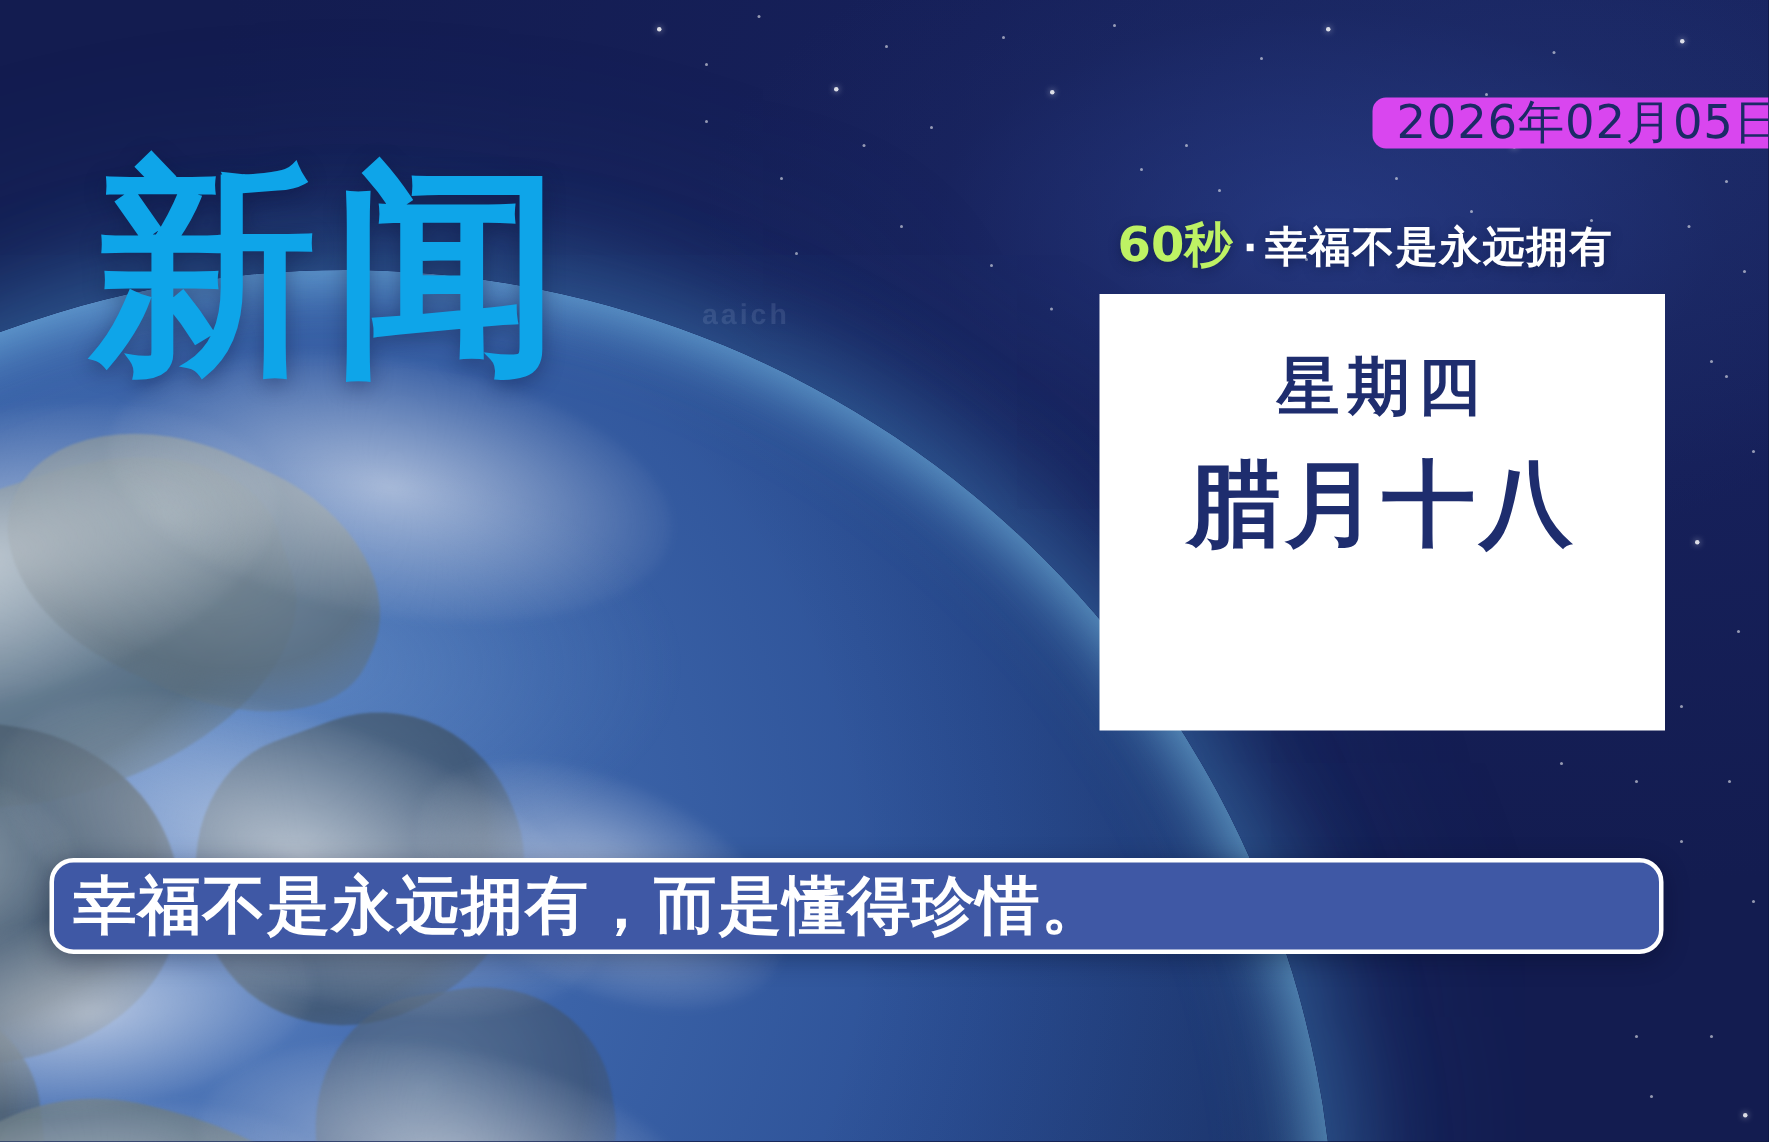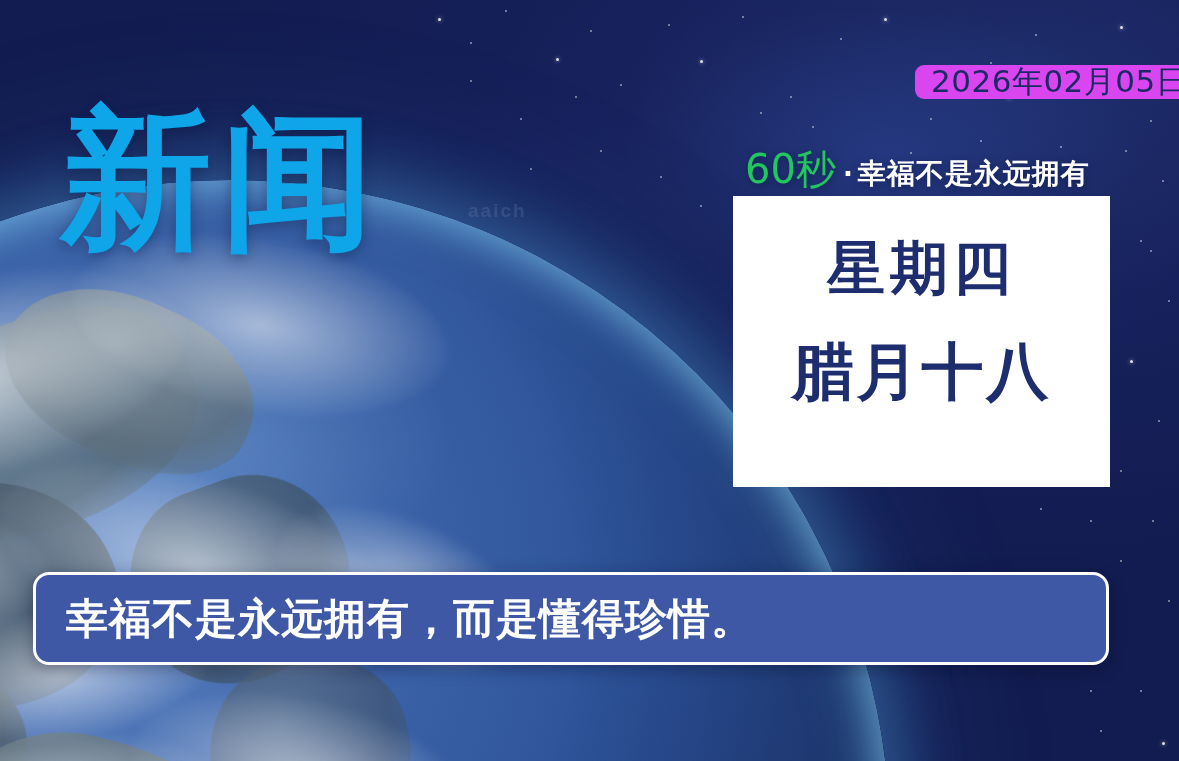--- a/index.html
+++ b/index.html
@@ -176,23 +176,23 @@
   .tagline {
     position: absolute;
     left: 745px;
     top: 142px;
     display: flex;
     align-items: baseline;
     white-space: nowrap;
     font-family: "DejaVu Sans", "Liberation Sans", sans-serif;
   }
   .tagline .secs {
-    color: #22c55e;
-    font-size: 40px;
-    font-weight: 400;
+    color: #bef264;
+    font-size: 32px;
+    font-weight: 700;
     letter-spacing: 0px;
     text-shadow: 0 2px 7px rgba(10,20,60,.5);
   }
   .tagline .dot {
     color: #ffffff;
     font-size: 26px;
     font-weight: 700;
     margin: 0 5px 0 7px;
   }
   .tagline .phrase {
@@ -220,48 +220,48 @@
     color: #1e2d6e;
     font-family: "DejaVu Sans", "Liberation Sans", sans-serif;
   }
   .card-issue {
     font-size: 34px;
     font-weight: 700;
     letter-spacing: 3px;
     white-space: nowrap;
   }
   .card-weekday {
-    font-size: 58px;
+    font-size: 42px;
     font-weight: 700;
     letter-spacing: 5px;
     margin-top: 16px;
     white-space: nowrap;
   }
   .card-lunar {
     font-size: 62px;
     font-weight: 700;
     letter-spacing: 3px;
-    margin-top: 22px;
+    margin-top: 8px;
     white-space: nowrap;
   }
 
   
   .quote-banner {
     position: absolute;
     left: 33px;
     top: 572px;
     width: 1076px;
-    height: 93px;
+    height: 64px;
     box-sizing: border-box;
     background: #3f58a5;
     border: 3px solid #ffffff;
     border-radius: 16px;
     display: flex;
     align-items: center;
-    padding-left: 30px;
+    padding-left: 13px;
     box-shadow: 0 4px 16px rgba(5,10,35,0.35);
   }
   .quote-text {
     color: #ffffff;
     font-size: 42px;
     font-weight: 700;
     letter-spacing: 1px;
     white-space: nowrap;
     font-family: "DejaVu Sans", "Liberation Sans", sans-serif;
   }

